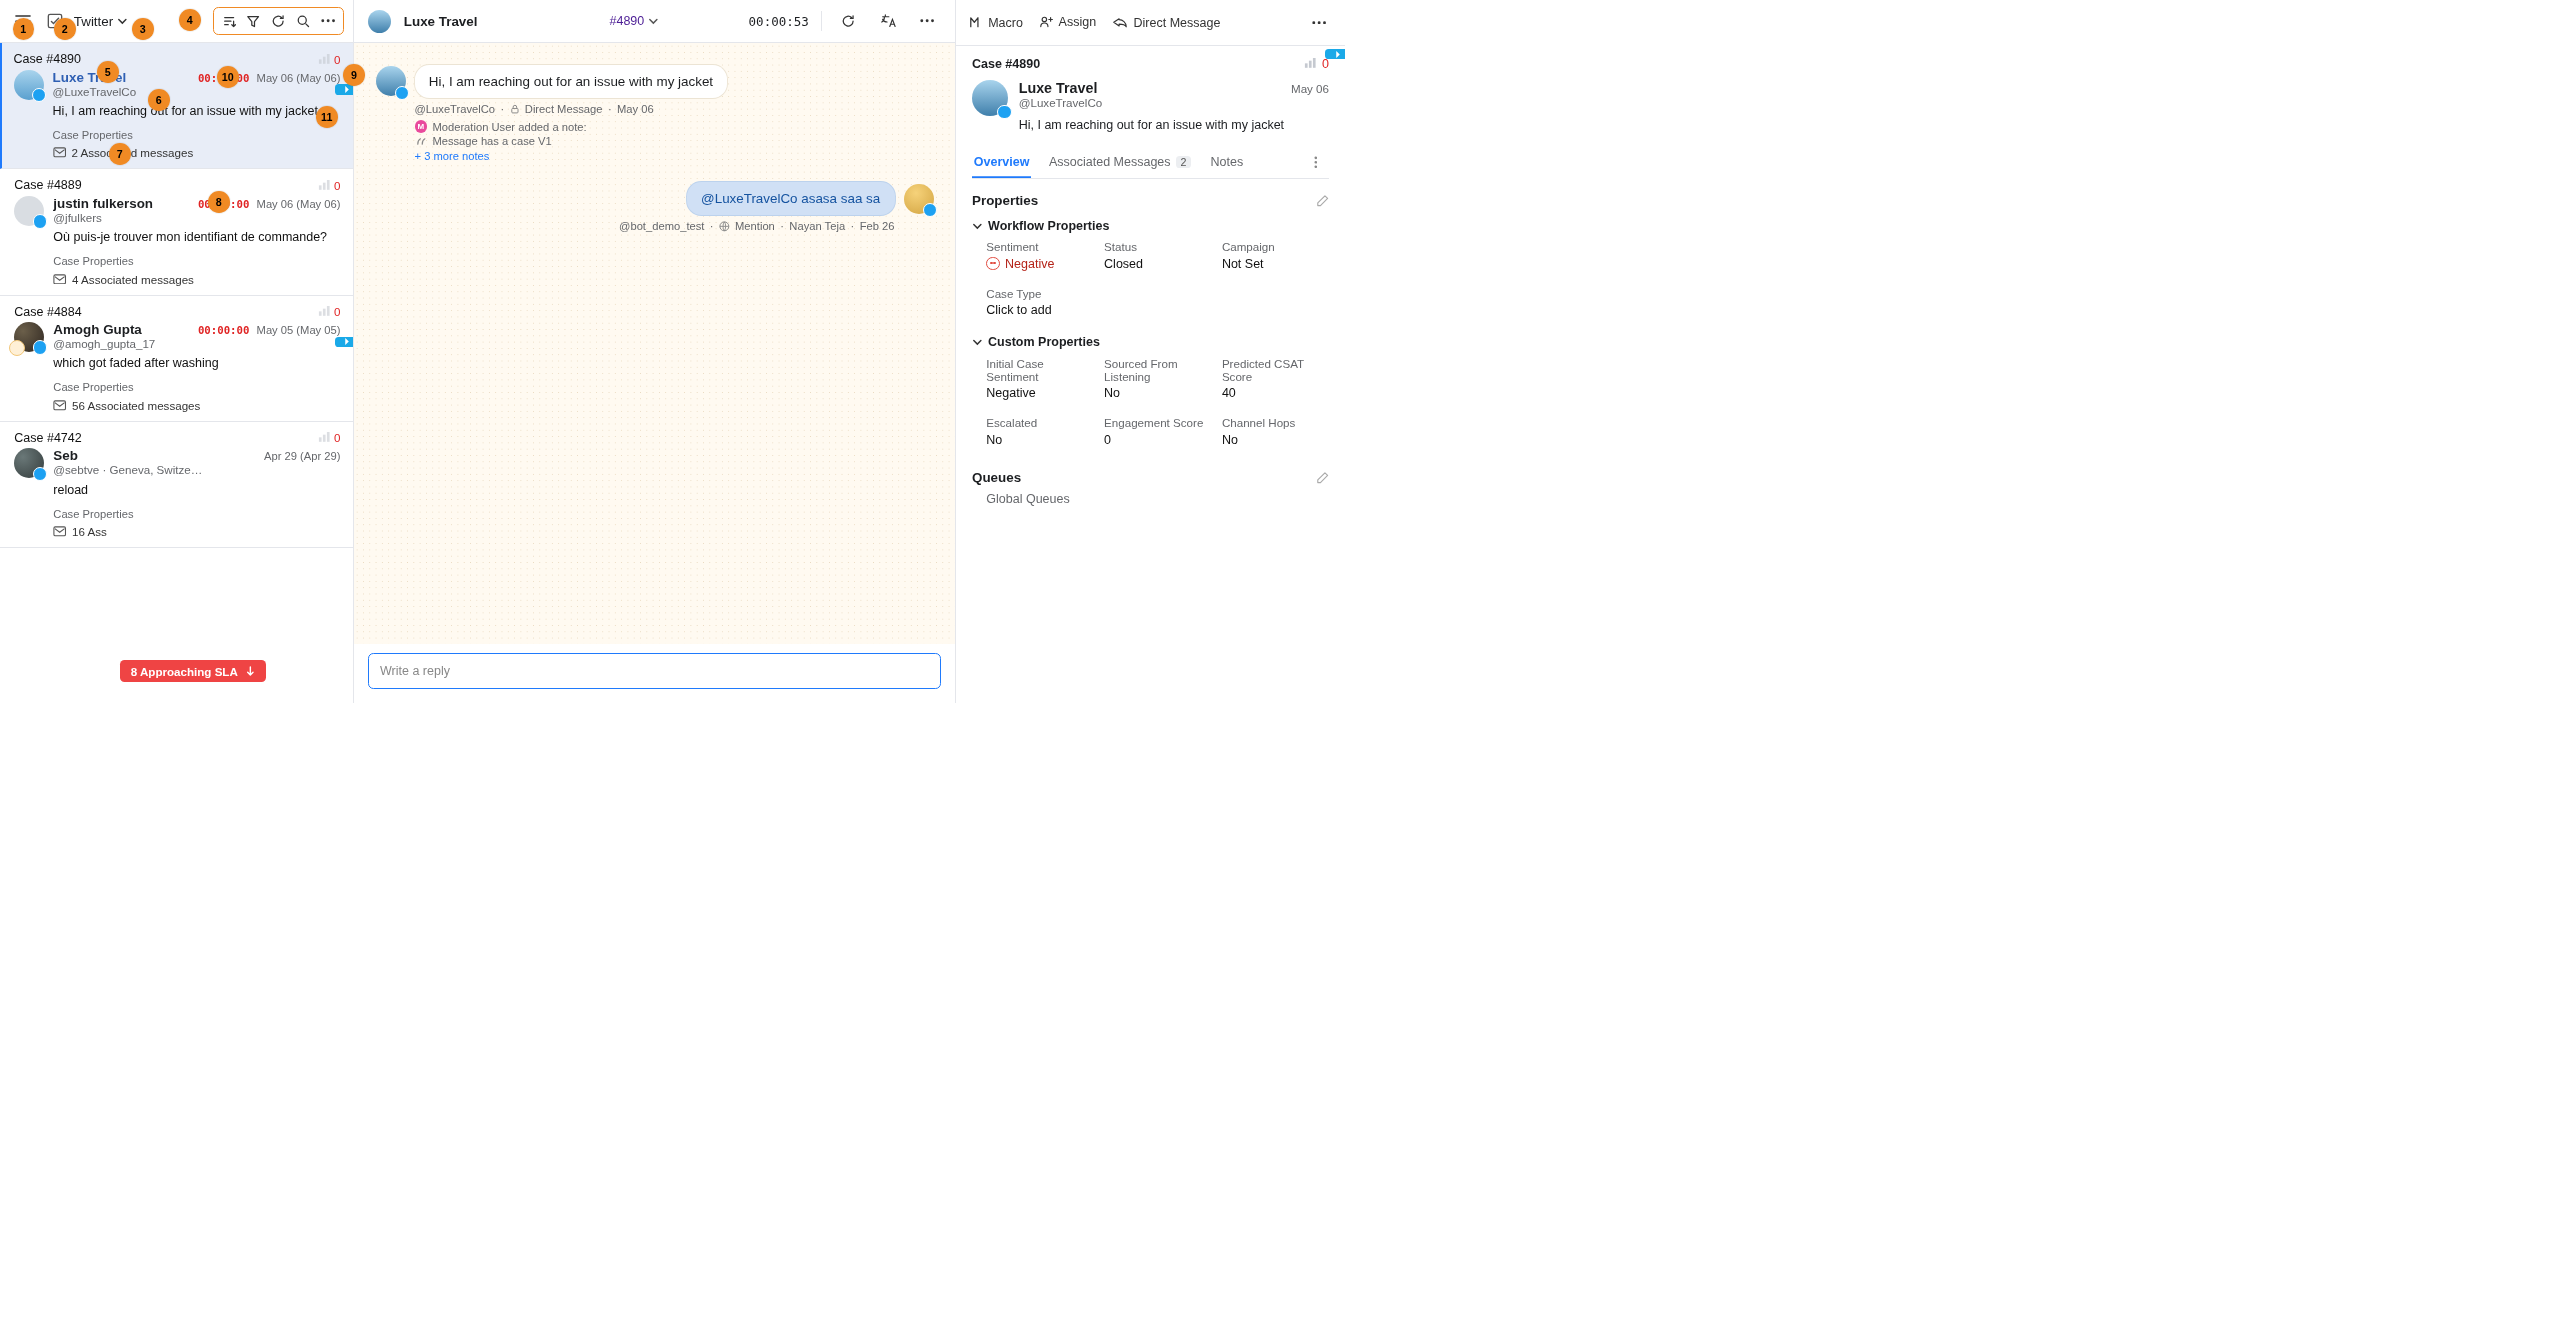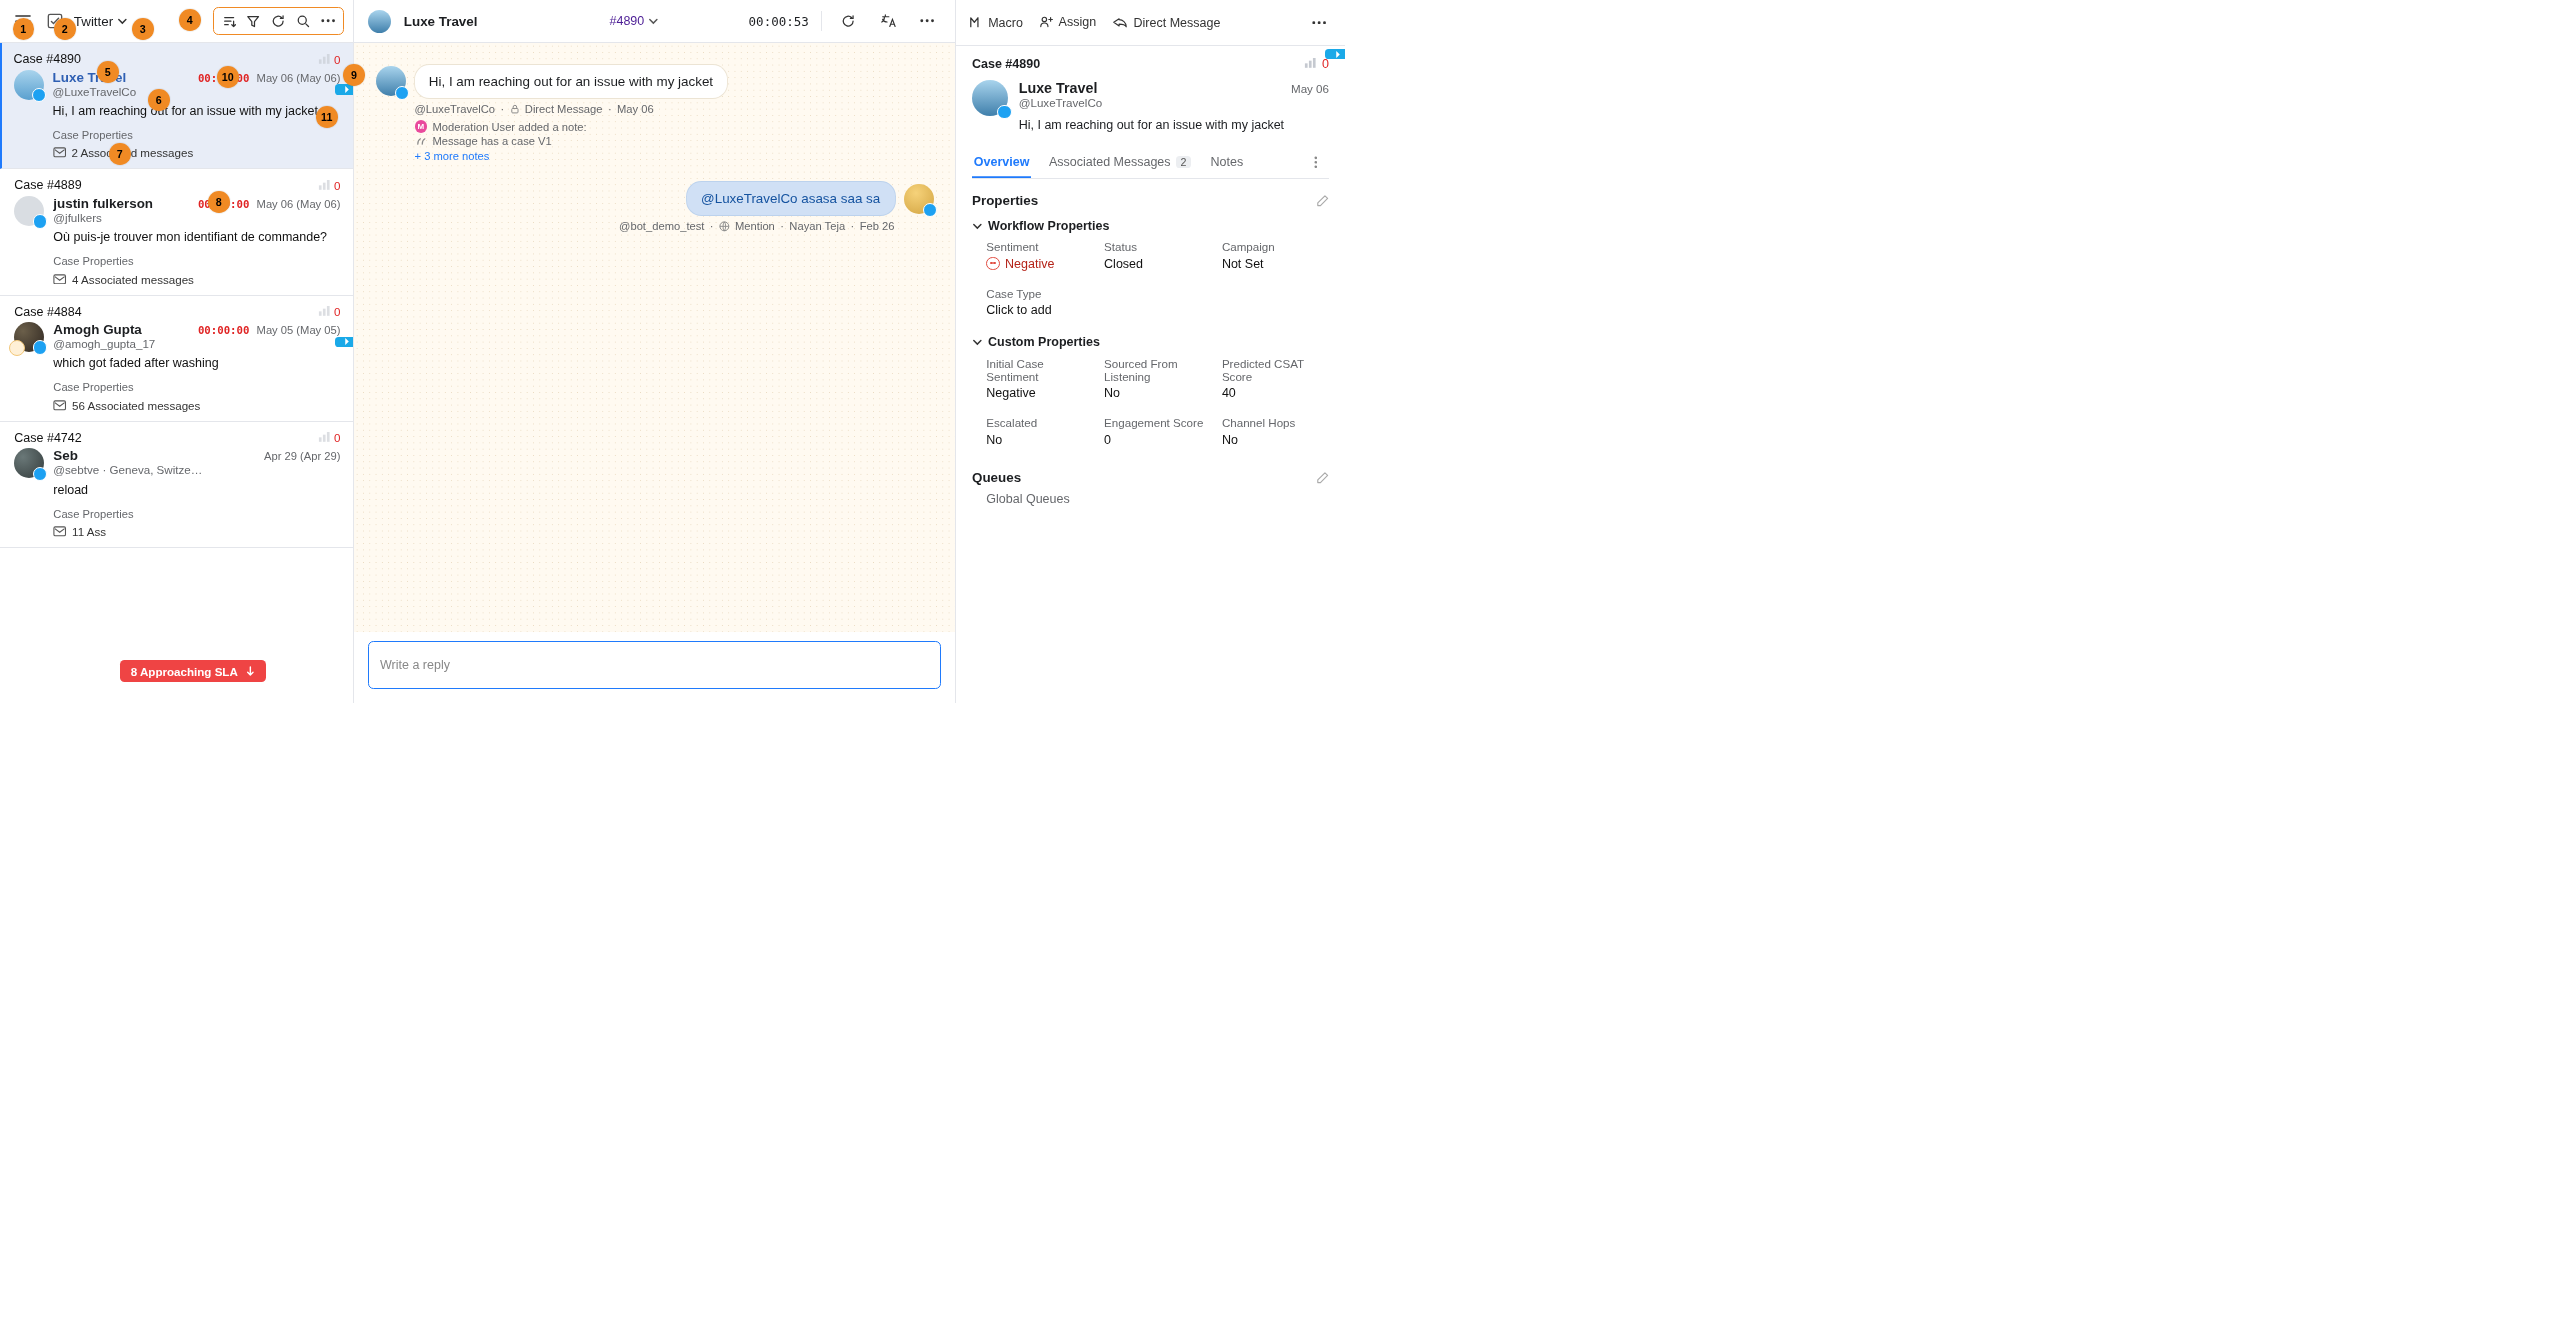--- a/index.html
+++ b/index.html
@@ -124,21 +124,21 @@
   .msg-row.outgoing .msg-meta { justify-content:flex-end;}
   .msg-sub { display:flex; flex-direction:column; gap:2.7px; margin-top:5.4px;}
   .note-line { display:flex; align-items:center; gap:5.4px; font-size:11.2px; color:var(--text-secondary);}
   .mod-badge { width:12.5px; height:12.5px; border-radius:50%; background:#e94a9c; color:#fff; font-size:8px; font-weight:700; display:flex; align-items:center; justify-content:center;}
   .more-notes { color:var(--blue); font-size:11.2px; cursor:pointer;}
   .smart-responses {
     padding:9px 16px; font-size:12.5px; font-weight:600; display:flex; align-items:center; gap:7.2px;
     background:#fff; border-top:0.9px solid var(--border);
   }
   .reply-box {
-    margin:9px 14.3px 14.3px 14.3px; height:48px; border:1.3px solid var(--blue); border-radius:5.4px;
+    margin:9px 14.3px 14.3px 14.3px; height:36px; border:1.3px solid var(--blue); border-radius:5.4px;
     display:flex; align-items:center; padding:0 10.7px; color:#888; font-size:12.5px;
   }
 
   
   .col-right { width:390px; flex:none; border-left:0.9px solid var(--border); display:flex; flex-direction:column;}
   .right-tabs { display:flex; border-bottom:0.9px solid var(--border); height:43px;}
   .right-tab {
     padding:0 14.3px; display:flex; align-items:center; font-size:12.5px; font-weight:600; color:#333;
     border-right:0.9px solid var(--border); cursor:pointer;
   }
@@ -389,21 +389,21 @@
             <span class="case-date">Apr 29 (Apr 29)</span>
           </div>
           <div class="case-handle">@sebtve <span>· Geneva, Switze…</span></div>
           <div class="case-snippet">reload</div>
           <div class="case-props">Case Properties</div>
           <div class="case-assoc">
             <svg width="13.4" height="10.7" viewBox="0 0 15 12">
                   <rect x="1" y="1" width="13" height="10" rx="1.5" stroke="#555" stroke-width="1.2" fill="none"></rect>
                   <path d="M2 3l5.5 4L13 3" stroke="#555" stroke-width="1.2" fill="none"></path>
                 </svg>
-            <span>11 Ass</span>
+            <span>16 Ass</span>
           </div>
         </div>
       </div>
         </div>
       </div>
 
     <div class="sla-pill">
       <span>8 Approaching SLA</span>
       <svg width="10.7" height="10.7" viewBox="0 0 12 12">
           <path d="M6 1v9m0 0L3 7m3 3l3-3" stroke="#fff" stroke-width="1.6" fill="none" stroke-linecap="round"></path>

